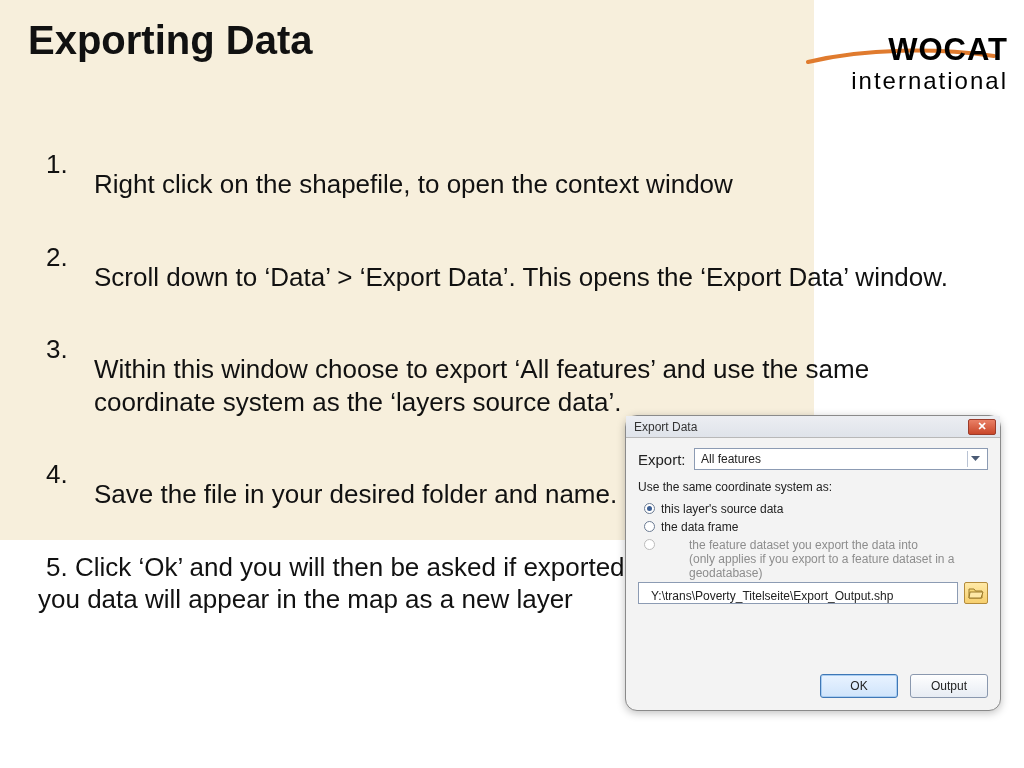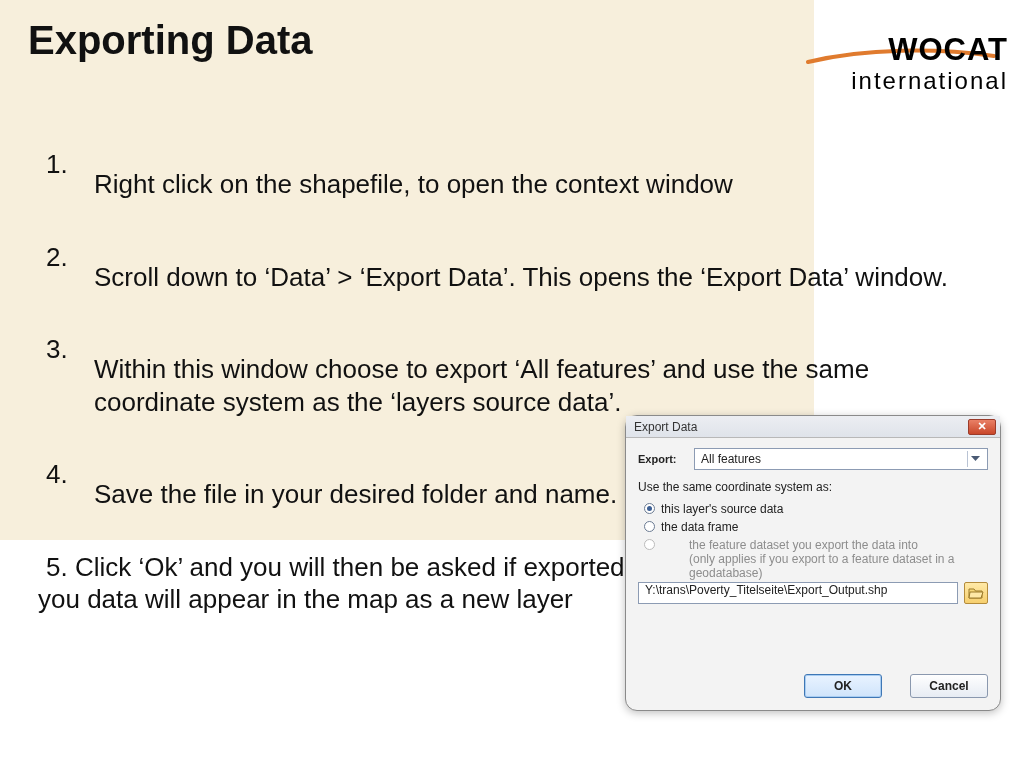--- a/index.html
+++ b/index.html
@@ -57,21 +57,21 @@
   .titlebar-text { font-size: 12px; color: #333; }
   .titlebar-controls { display: flex; gap: 2px; }
   .tb-btn {
     width: 28px; height: 16px; border: 1px solid #9a3b2a; border-radius: 2px;
     background: linear-gradient(#e98066,#c9472a);
     display: flex; align-items: center; justify-content: center;
     color: #fff; font-size: 11px; font-weight: bold; line-height: 1;
   }
   .dlg-body { padding: 10px 12px 8px 12px; }
   .row { display: flex; align-items: center; margin-bottom: 10px; }
-  .lbl { width: 48px; font-size: 11px; font-weight: bold; }
+  .lbl { width: 48px; font-size: 15px; }
   .combo {
     flex: 1; height: 22px; border: 1px solid #8c9bb3; background: #fff;
     display: flex; align-items: center; justify-content: space-between;
     padding: 0 4px 0 6px; font-size: 12px; color: #222; margin-left: 8px;
   }
   .combo-arrow {
     width: 16px; height: 16px; border-left: 1px solid #b9c3d4;
     display: flex; align-items: center; justify-content: center;
   }
   .combo-arrow svg { display: block; }
@@ -85,31 +85,30 @@
     content: ""; position: absolute; left: 2px; top: 2px; width: 5px; height: 5px;
     border-radius: 50%; background: #3c5f94;
   }
   .radio.disabled { border-color: #bbb; }
   .radio-label { font-size: 12px; }
   .radio-label.disabled { color: #8d8d8d; margin-left: 28px; }
   .outlabel { font-size: 12px; margin: 10px 0 4px 0; }
   .out-row { display: flex; align-items: center; gap: 6px; }
   .out-input {
     flex: 1; height: 22px; border: 1px solid #8c9bb3; background: #fff;
-    padding: 0 6px; font-size: 12px; display: flex; align-items: flex-start;
+    padding: 0 12px; font-size: 12px; display: flex; align-items: flex-end;
   }
   .browse-btn {
     width: 24px; height: 22px; border: 1px solid #b38b3b; border-radius: 2px;
     background: linear-gradient(#ffe9a7,#f6cf6e);
     display: flex; align-items: center; justify-content: center;
   }
   .dlg-buttons {
-    display: flex; justify-content: flex-end; gap: 28px;
+    display: flex; justify-content: flex-end; gap: 12px;
     padding: 10px 12px 12px 12px;
-    font-weight: bold;
   }
   .btn {
     min-width: 78px; height: 24px; border: 1px solid #8a98ae; border-radius: 3px;
     background: linear-gradient(#fefefe,#e7ecf3);
     display: flex; align-items: center; justify-content: center;
     font-size: 12px; color: #222;
   }
   .btn.primary {
     border-color: #3f77b5;
     background: linear-gradient(#e9f3ff,#cfe4fb);
@@ -208,18 +207,18 @@
         </div>
       </div>
 
       <div class="spacer"></div>
     </div>
     <div class="dlg-buttons">
       <div class="btn primary">
         <span>OK</span>
       </div>
       <div class="btn">
-        <span>Cancel</span>
+        <span>Output</span>
       </div>
     </div>
   </div>
 
 </div>
 
 </body></html>

